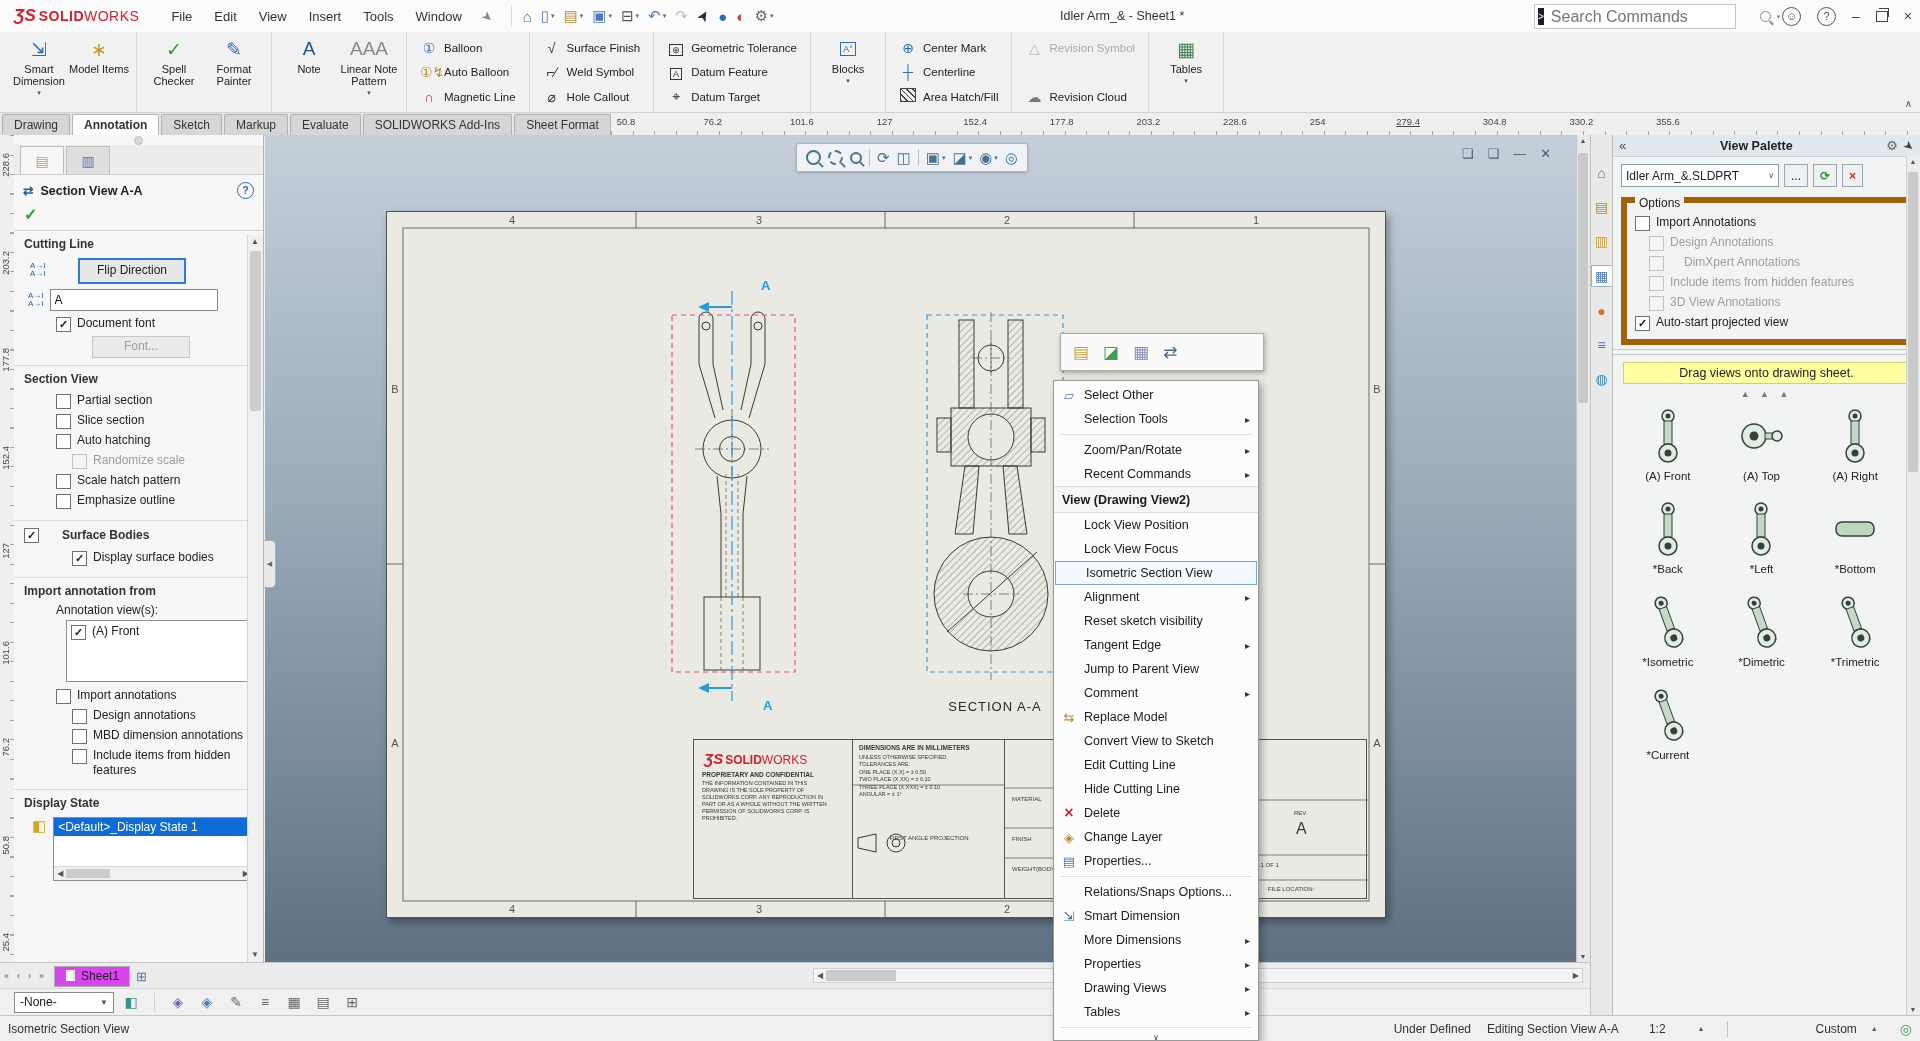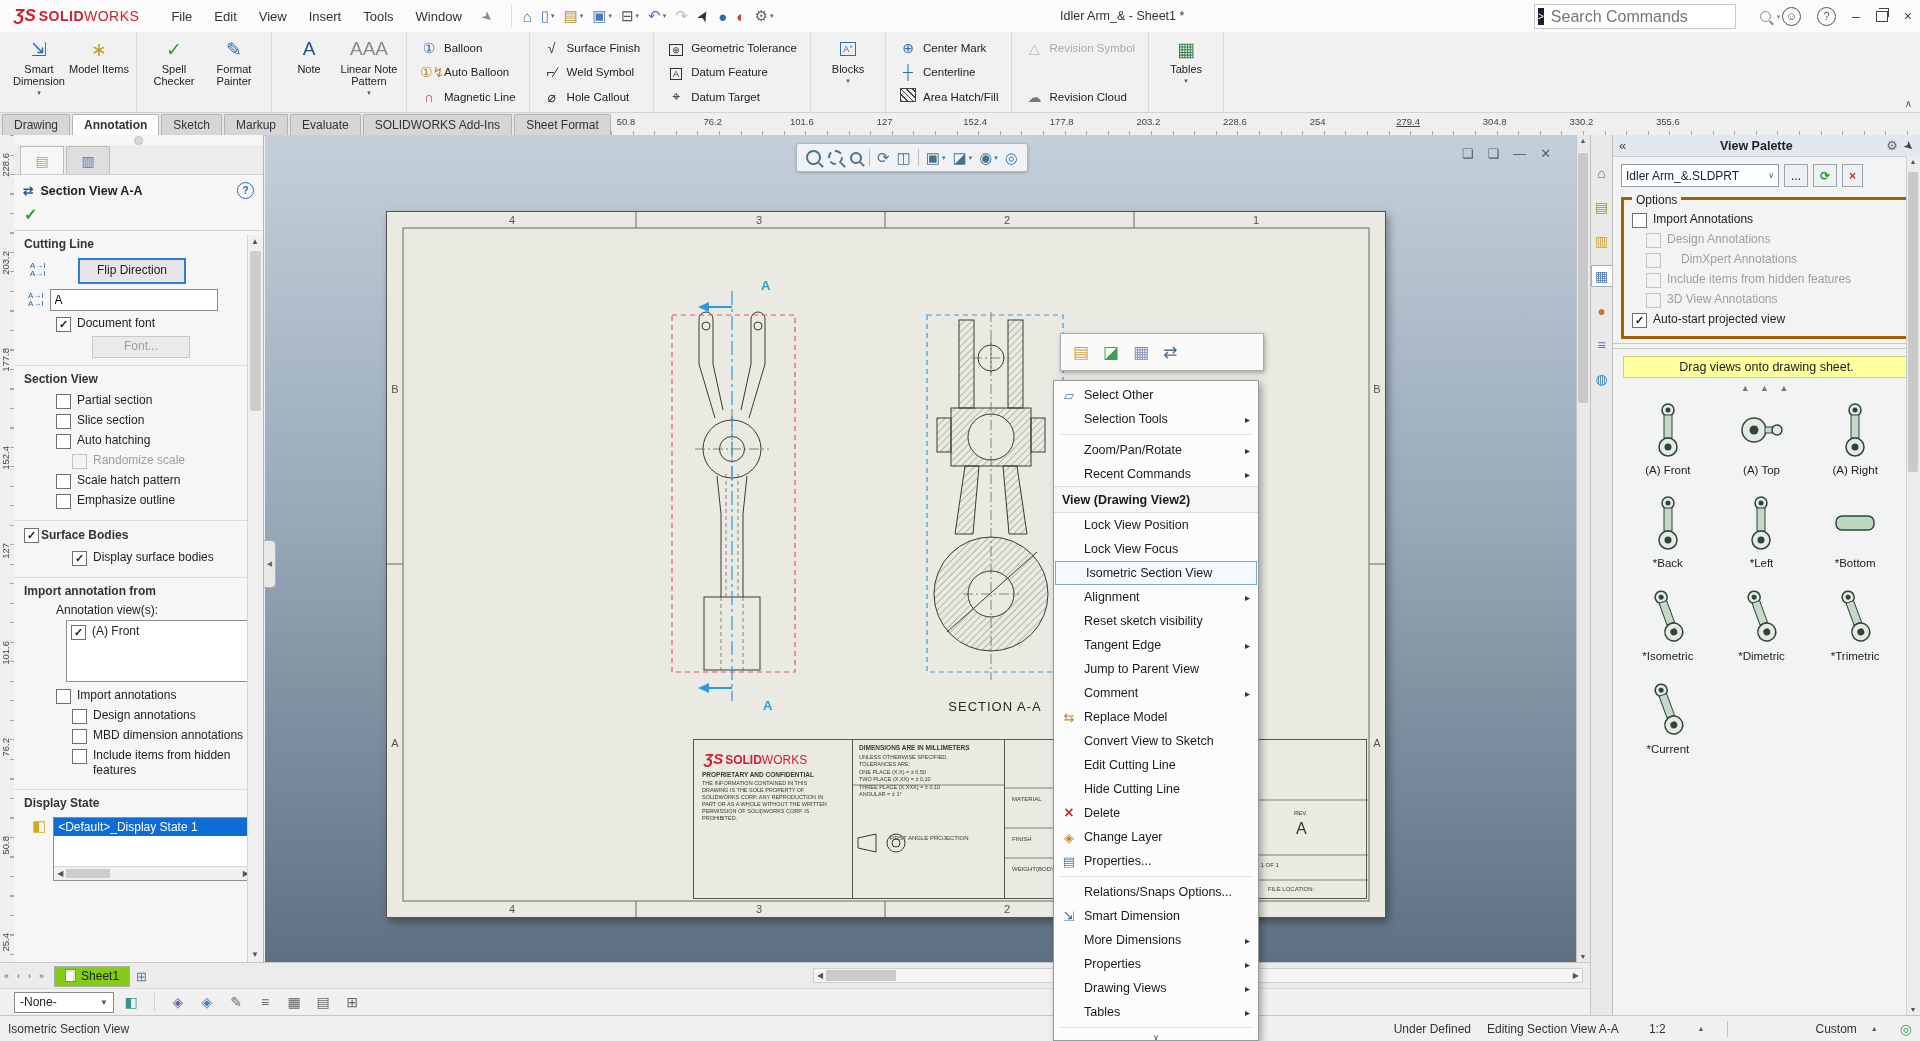--- a/index.html
+++ b/index.html
@@ -81,21 +81,21 @@
   .ptab{width:42px;display:flex;align-items:center;justify-content:center;border:1px solid #bdbdbd;
         border-bottom:none;margin-right:2px;background:#dedede;font-size:14px;}
   .ptab.active{background:#f6f6f6;}
   .ptitle{display:flex;align-items:center;gap:7px;padding:7px 9px 4px;font-weight:bold;
           font-size:12.5px;color:#222;}
   .helpc{width:15px;height:15px;border:1.5px solid #2e6db4;border-radius:50%;color:#2e6db4;
          font-size:10px;font-weight:bold;display:flex;align-items:center;justify-content:center;
          margin-left:auto;}
   .okrow{padding:2px 10px 6px;border-bottom:1px solid #d4d4d4;color:#2f9e36;font-size:16px;font-weight:bold;}
   .gsec{border-bottom:1px solid #dddddd;padding-bottom:7px;}
-  .ghead{display:flex;align-items:center;font-weight:bold;color:#333;font-size:12px;padding:6px 10px 3px;gap:2px;}
+  .ghead{display:flex;align-items:center;font-weight:bold;color:#333;font-size:12px;padding:6px 10px 3px;gap:23px;}
   .gcaret{margin-left:auto;color:#666;font-size:9px;font-weight:normal;}
   .chk{display:flex;align-items:flex-start;gap:6px;margin:4px 0;padding-left:42px;}
   .chk.ind{padding-left:58px;}
   .cbox{width:13px;height:13px;border:1px solid #6f6f6f;background:#fff;flex:none;font-size:11px;
         line-height:12px;text-align:center;color:#222;font-weight:bold;margin-top:1px;}
   .cbox.on::before{content:"✓";}
   .chk.dis .cbox{border-color:#c2c2c2;background:#f4f4f4;}
   .chk.dis .txt{color:#9e9e9e;}
   .chk .txt{line-height:15px;}
   .flipbtn{display:block;margin:4px 0 4px 64px;width:104px;height:22px;background:#e6e6e6;
@@ -196,41 +196,41 @@
             border-left:1px solid #bdbdbd;box-sizing:border-box;font-size:12px;}
   .tp-header{height:21px;background:#e2e8ed;border-bottom:1px solid #c9cfd4;display:flex;
              align-items:center;padding:0 6px;}
   .tp-header .ttl{flex:1;text-align:center;font-weight:bold;font-size:12.5px;color:#222;}
   .tp-filerow{display:flex;gap:5px;padding:7px 8px 4px;align-items:center;}
   .tp-combo{flex:none;width:148px;height:21px;border:1px solid #8a9aa8;background:#fff;display:flex;
             align-items:center;padding:0 4px;font-size:12px;}
   .tp-combo .car{margin-left:auto;font-size:8px;color:#555;}
   .tp-btn{height:21px;border:1px solid #9aa5ad;background:#eef1f3;display:flex;align-items:center;
           justify-content:center;font-size:12px;padding:0 6px;}
-  .tp-opts{margin:6px 8px 4px;border:3px solid #a16207;position:relative;padding:8px 6px 4px;}
+  .tp-opts{margin:6px 8px 4px;border:6px solid #a16207;position:relative;padding:8px 6px 4px;}
   .tp-opts .legend{position:absolute;top:-7px;left:8px;background:#f2f3f3;padding:0 4px;font-size:12px;}
   .tp-opts .chk{padding-left:2px;}
   .tp-opts .chk.ind{padding-left:16px;}
   .dblrule{height:4px;border-top:1px solid #c9c9c9;border-bottom:1px solid #c9c9c9;margin:4px 0;}
   .tp-notice{margin:7px 10px;background:#feff9e;border:1px solid #cfd06e;text-align:center;
              font-size:12.5px;padding:3px 0;color:#222;}
   .tp-dots{text-align:center;color:#777;font-size:9px;letter-spacing:4px;line-height:6px;}
   .tp-views{display:grid;grid-template-columns:repeat(3,1fr);gap:16px 4px;padding:8px 20px 8px 10px;}
   .tv{display:flex;flex-direction:column;align-items:center;}
   .tv .thumb{height:62px;display:flex;align-items:center;justify-content:center;}
   .tv .vlbl{font-size:11.5px;color:#222;margin-top:3px;}
   .tp-scroll{position:absolute;right:0;top:21px;bottom:0;width:13px;background:#ececec;
              border-left:1px solid #cfcfcf;}
   .tp-scroll .ar{position:absolute;left:0;width:12px;text-align:center;font-size:7px;color:#555;}
   .tp-scroll .th{position:absolute;left:1px;width:10px;top:16px;height:300px;background:#c9c9c9;border-radius:2px;}
   
   .sheetrow{position:absolute;left:0;top:962px;width:1590px;height:26px;background:#ececec;
             border-top:1px solid #c8c8c8;display:flex;align-items:center;font-size:12px;}
   .navb{font-size:9px;color:#555;padding:0 4px;}
-  .sheettab{display:flex;align-items:center;gap:5px;background:#84cc16;border:1px solid #aeaeae;
+  .sheettab{display:flex;align-items:center;gap:5px;background:#d946ef;border:1px solid #aeaeae;
             padding:2px 10px 3px;margin-left:6px;font-size:12px;}
   .pageico{width:9px;height:11px;background:#fff;border:1px solid #888;box-shadow:inset -2px 2px 0 #d9edc8;}
   .addsheet{font-size:13px;color:#4a7ab5;margin-left:6px;}
   .hscroll{position:absolute;left:813px;top:5px;width:770px;height:15px;background:#f4f4f4;
            border:1px solid #cfcfcf;display:flex;align-items:center;box-sizing:border-box;}
   .hscroll .ar{font-size:8px;color:#555;padding:0 3px;}
   .hscroll .th{width:70px;height:11px;background:#cbcbcb;}
   .layerbar{position:absolute;left:0;top:988px;width:1590px;height:27px;background:#f0f0f0;
             border-top:1px solid #d8d8d8;display:flex;align-items:center;gap:5px;padding-left:14px;
             box-sizing:border-box;}

